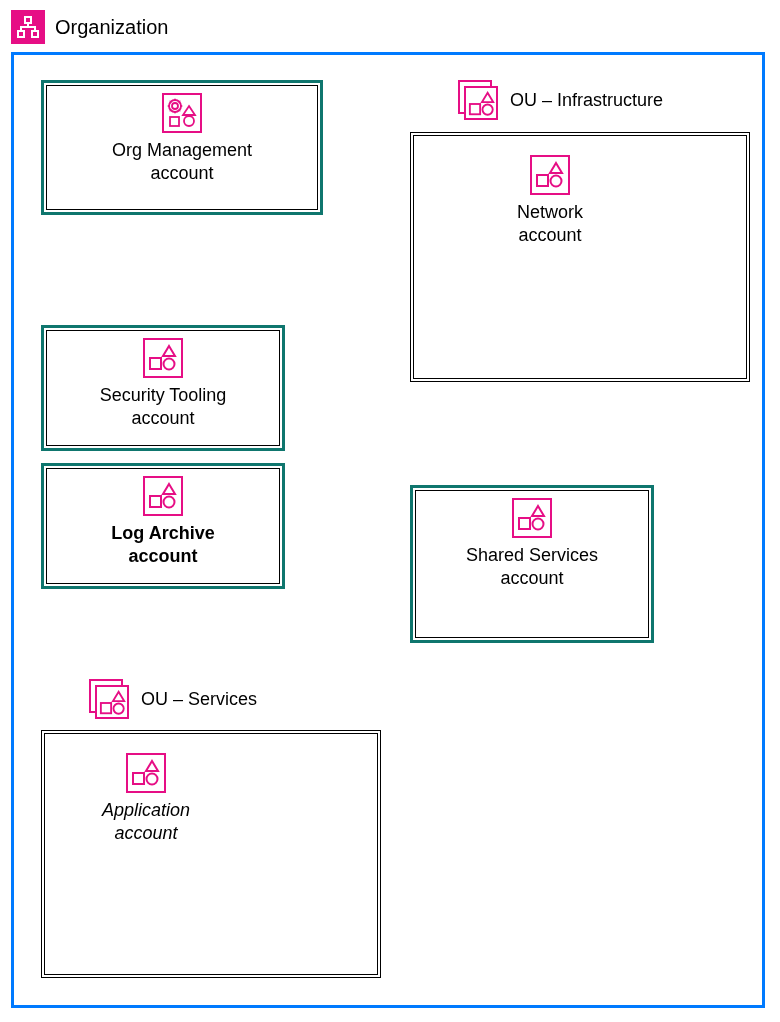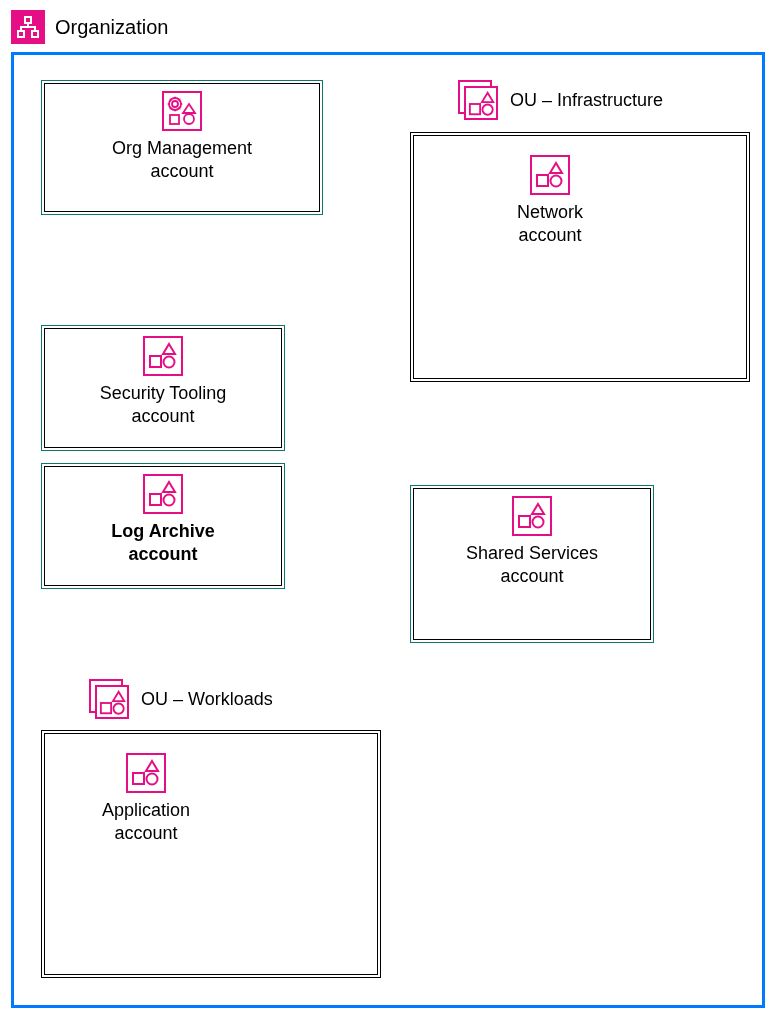--- a/index.html
+++ b/index.html
@@ -75,21 +75,21 @@
   .stacked .front svg {
     position: absolute;
     top: 2px; left: 2px;
     width: 28px; height: 28px;
   }
 
   
   .account {
     position: absolute;
     box-sizing: border-box;
-    border: 1px solid #0f766e;
+    border: 3px solid #0f766e;
   }
   .account::after {
     content: "";
     position: absolute;
     left: 2px; right: 2px; top: 2px; bottom: 2px;
     border: 1px solid #000;
     pointer-events: none;
   }
   .account .acct-body {
     position: absolute;
@@ -233,24 +233,24 @@
 
   <div class="ou-header" style="left:27px; top:624px;" data-name="ou-workloads-header">
     <div class="stacked" data-name="ou-stacked-icon">
       <div class="back"></div>
       <div class="front">
           <svg>
             <use href="#geo"></use>
           </svg>
         </div>
     </div>
-    <div class="ou-title" data-name="ou-title">OU – Workloads</div>
-  </div>
-
-  <div class="ou-container" style="left:27px; top:675px; width:340px; height:248px;" data-name="ou-workloads-container">
+    <div class="ou-title" data-name="ou-title">OU – Services</div>
+  </div>
+
+  <div class="ou-container" style="left:27px; top:675px; width:340px; height:248px;font-style:italic;" data-name="ou-workloads-container">
     <div class="account" style="left:25px; top:12px; width:158px; height:126px; border:none;" data-name="application-account-box">
       <div class="acct-body">
         <div class="acct-icon" data-name="shapes-icon">
             <svg>
               <use href="#geo"></use>
             </svg>
           </div>
         <div class="acct-label" data-name="account-label">Application
 account</div>
       </div>

